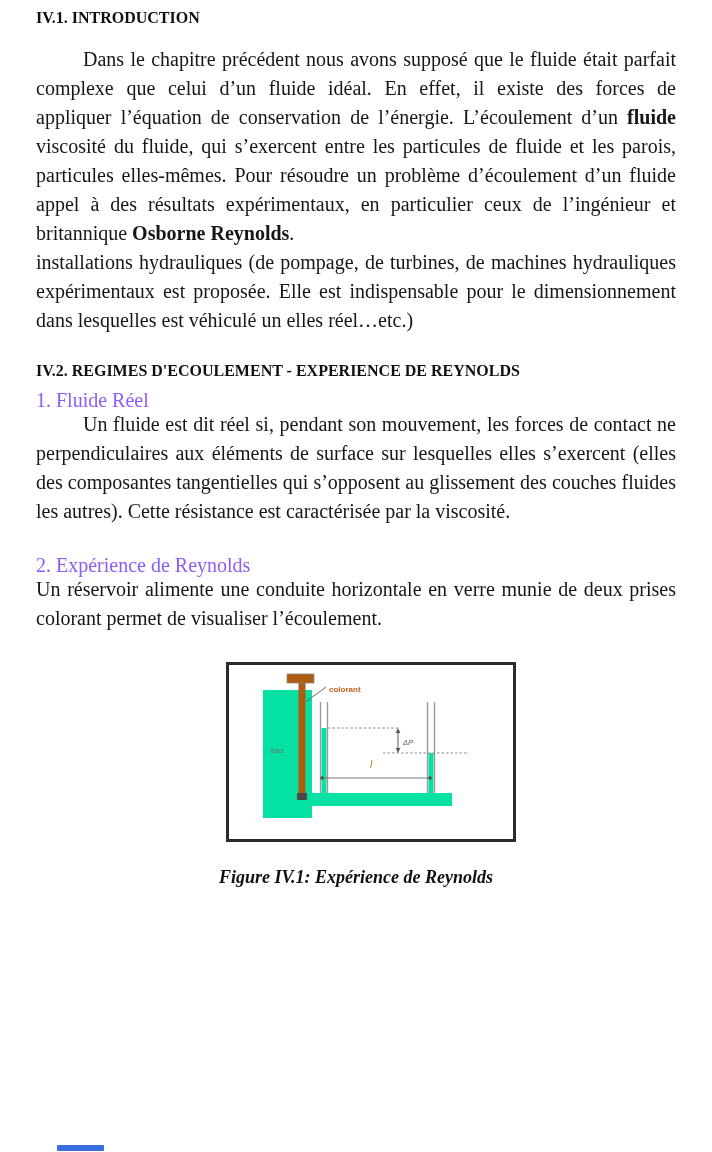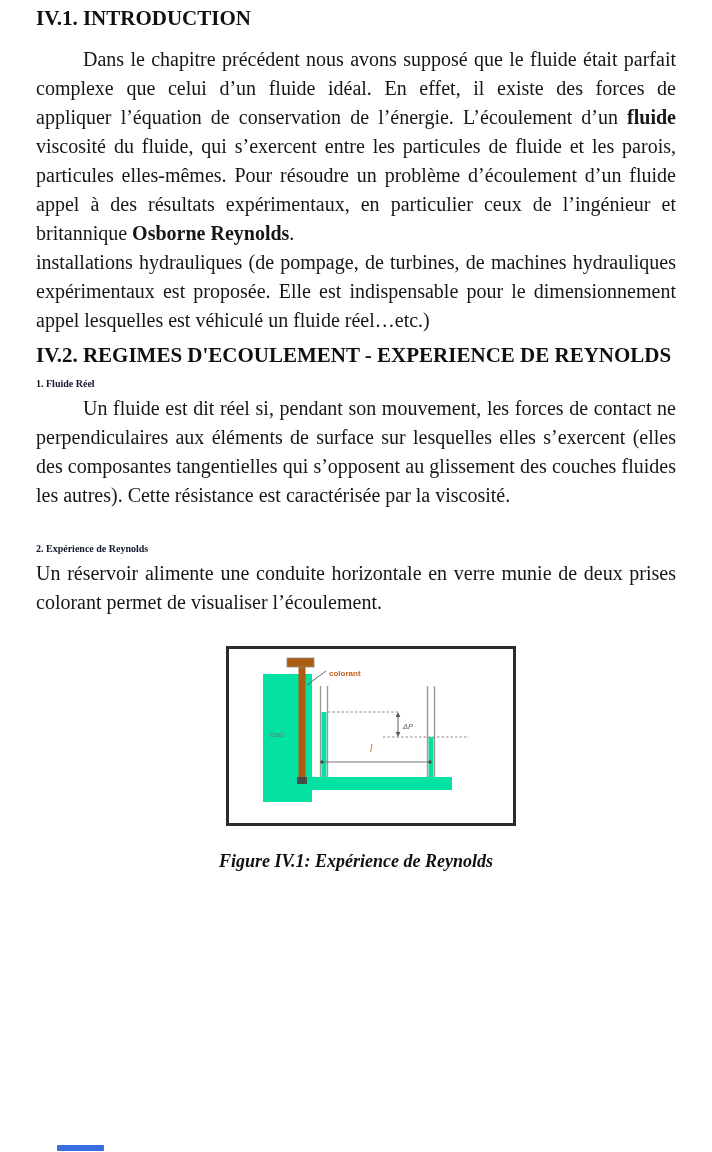--- a/index.html
+++ b/index.html
@@ -5,23 +5,23 @@
   html,body{margin:0;padding:0;}
   body{
     width:712px;height:1152px;background:#ffffff;overflow:hidden;position:relative;
     font-family:"Liberation Serif","DejaVu Serif",serif;
     -webkit-font-smoothing:antialiased;
   }
   .doc{
     position:absolute;left:36px;top:8px;width:640px;color:#161616;
     filter:blur(0.28px);
   }
-  .h1{font-size:21px;font-weight:700;line-height:20px;color:#101010;}
-  .h1.second{margin-top:10px;}
-  .h2{font-size:10px;font-weight:700;line-height:20px;color:#0f172a;}
+  .h1{font-size:16px;font-weight:700;line-height:20px;color:#101010;}
+  .h1.second{margin-top:26px;}
+  .h2{font-size:20px;font-weight:400;line-height:20px;color:#8b5cf6;}
   .h2.first{margin-top:9px;}
   .h2.second{margin-top:29px;}
   .para{font-size:20px;}
   .para.p1{margin-top:17px;}
   .para.p3{}
   .para.p4{}
   .line{
     height:29px;line-height:29px;overflow:hidden;
     text-align:justify;text-align-last:justify;white-space:normal;
   }
@@ -52,21 +52,21 @@
       <div class="line"><span>complexe que celui d’un fluide idéal. En effet, il existe des forces de frottement, dues à la</span></div>
       <div class="line"><span>appliquer l’équation de conservation de l’énergie. L’écoulement d’un </span><span class="b">fluide réel</span><span> est plus</span></div>
       <div class="line"><span>viscosité du fluide, qui s’exercent entre les particules de fluide et les parois, ainsi qu’entre les</span></div>
       <div class="line"><span>particules elles-mêmes. Pour résoudre un problème d’écoulement d’un fluide réel, on fait</span></div>
       <div class="line"><span>appel à des résultats expérimentaux, en particulier ceux de l’ingénieur et physicien</span></div>
       <div class="line last"><span>britannique </span><span class="b">Osborne Reynolds</span><span>.</span></div>
     </div>
   <div class="para p2">
       <div class="line"><span>installations hydrauliques (de pompage, de turbines, de machines hydrauliques et thermiques</span></div>
       <div class="line"><span>expérimentaux est proposée. Elle est indispensable pour le dimensionnement des diverses</span></div>
-      <div class="line last"><span>appel lesquelles est véhiculé un fluide réel…etc.)</span></div>
+      <div class="line last"><span>dans lesquelles est véhiculé un elles réel…etc.)</span></div>
     </div>
 
   <div class="h1 second">IV.2.  REGIMES D'ECOULEMENT - EXPERIENCE DE REYNOLDS</div>
   <div class="h2 first">1. Fluide Réel</div>
 
   <div class="para p3">
       <div class="line indent"><span>Un fluide est dit réel si, pendant son mouvement, les forces de contact ne sont pas</span></div>
       <div class="line"><span>perpendiculaires aux éléments de surface sur lesquelles elles s’exercent (elles possèdent donc</span></div>
       <div class="line"><span>des composantes tangentielles qui s’opposent au glissement des couches fluides les unes sur</span></div>
       <div class="line last"><span>les autres). Cette résistance est caractérisée par la viscosité.</span></div>

